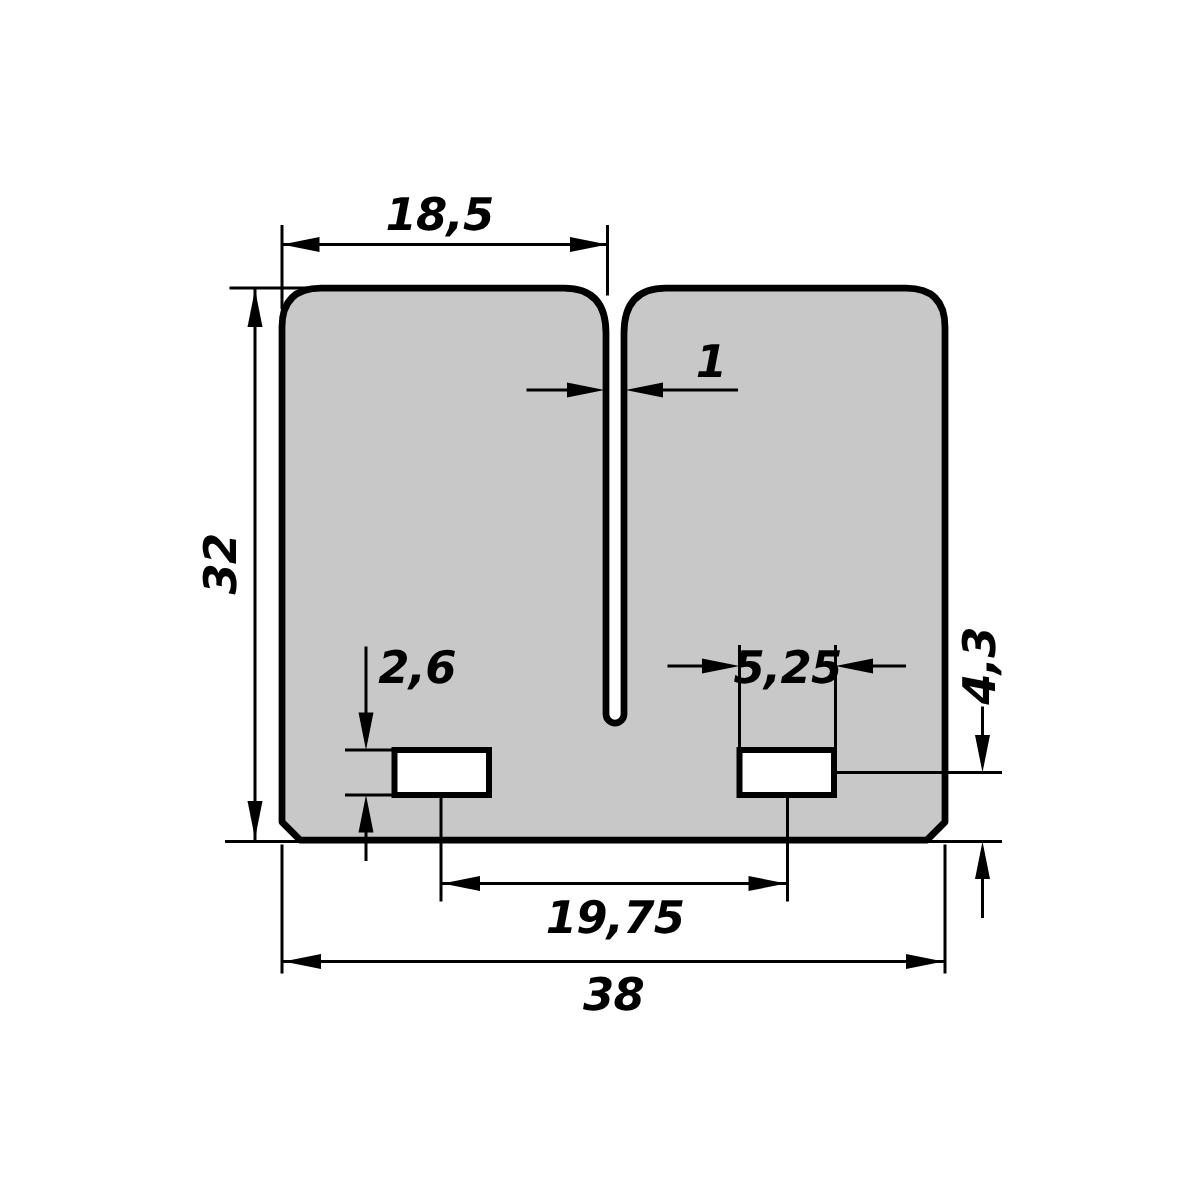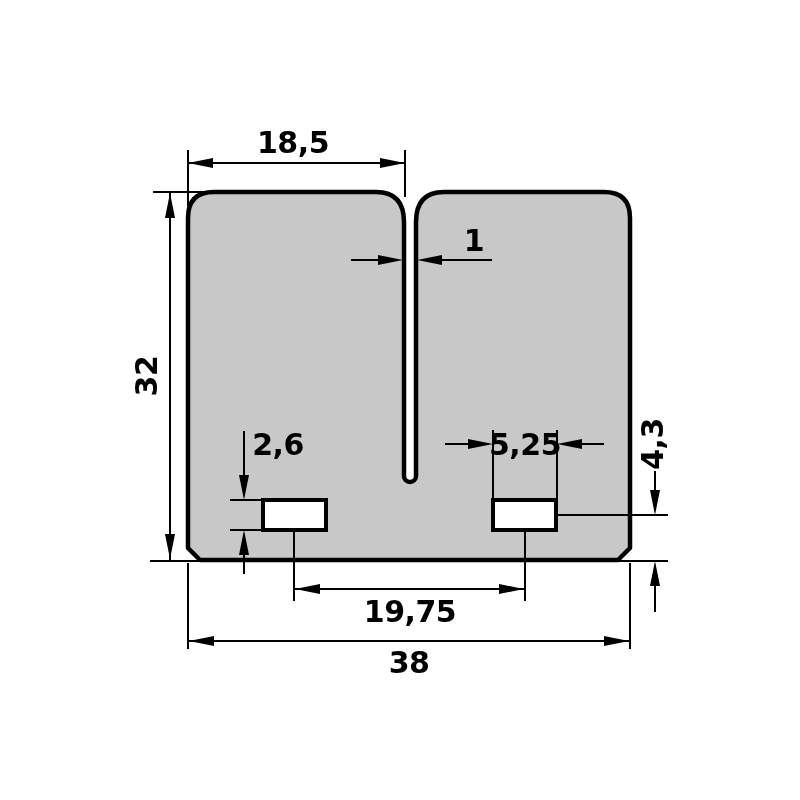--- a/index.html
+++ b/index.html
@@ -6,20 +6,21 @@
     margin: 0;
     padding: 0;
     background: #ffffff;
   }
   .canvas {
     width: 800px;
     height: 800px;
     position: relative;
     background: #ffffff;
     overflow: hidden;
+    font-style: italic;
   }
   svg { display: block; }
   .outline {
     stroke: #000000;
     stroke-width: 4.5;
     stroke-linejoin: round;
   }
   .hole {
     fill: #ffffff;
     stroke: #000000;

